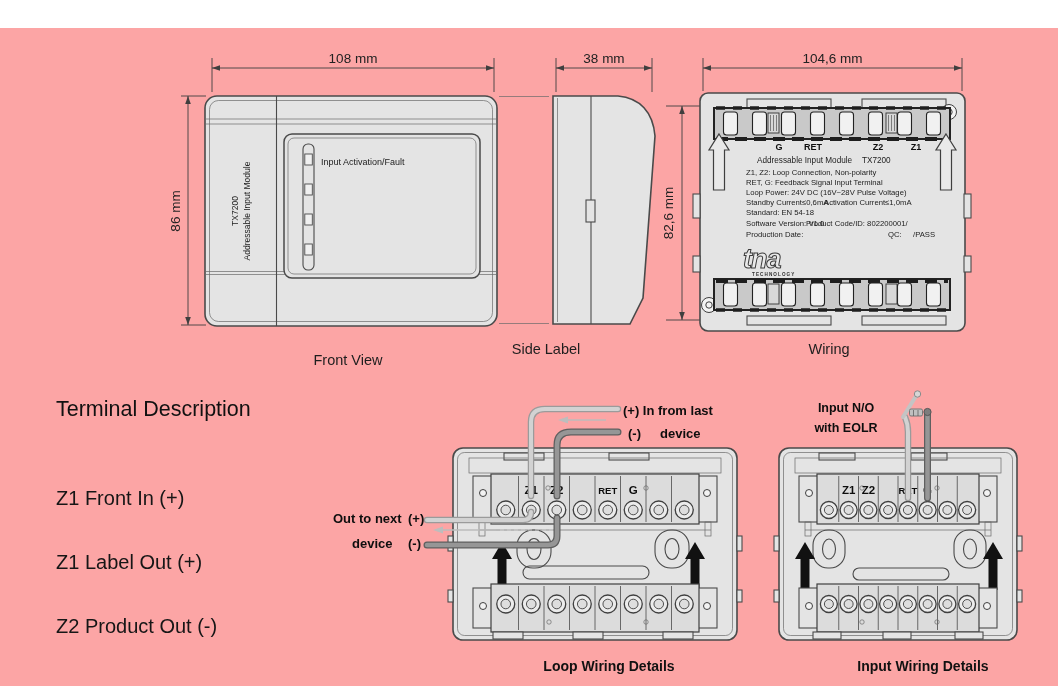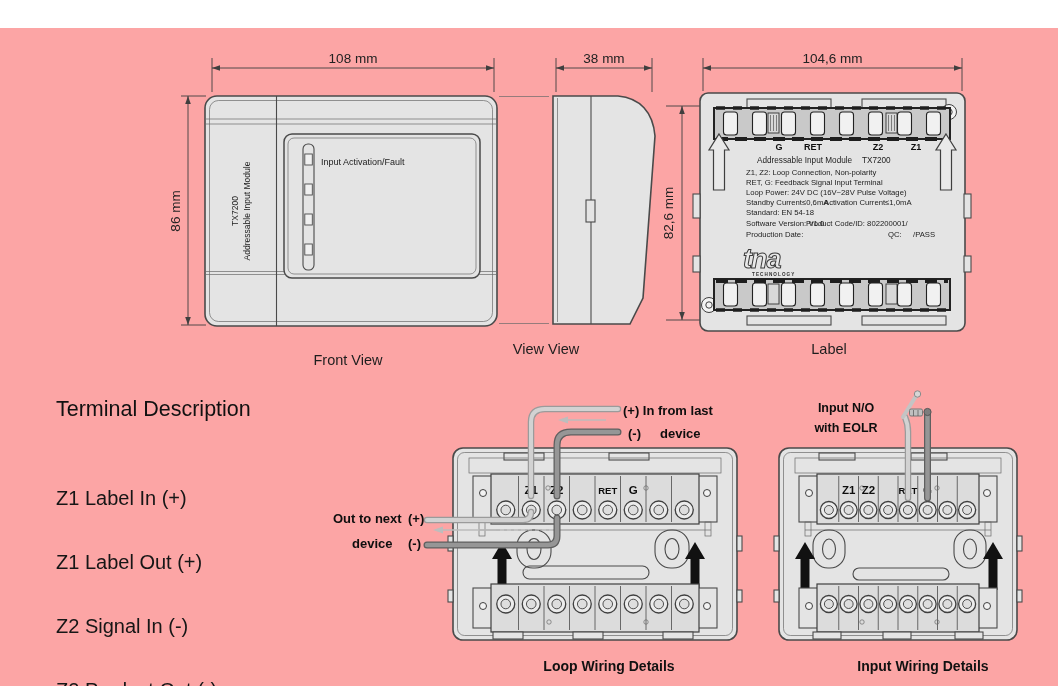--- a/index.html
+++ b/index.html
@@ -213,28 +213,27 @@
         <rect class="slotw" x="897.5" y="255" width="14" height="23" rx="3"></rect>
         <rect class="slotw" x="926.5" y="255" width="14" height="23" rx="3"></rect>
         <rect class="post" x="768" y="256" width="11" height="20"></rect>
         <rect class="post" x="886" y="256" width="11" height="20"></rect>
         <line class="cast1" x1="716" y1="282" x2="948" y2="282"></line>
       </g>
     </g>
   </svg>
 
   <div class="caption" style="left:283px;top:324px;width:130px">Front View</div>
-  <div class="caption" style="left:481px;top:313px;width:130px">View View</div>
-  <div class="caption" style="left:764px;top:313px;width:130px">Label</div>
+  <div class="caption" style="left:481px;top:313px;width:130px">Side Label</div>
+  <div class="caption" style="left:764px;top:313px;width:130px">Wiring</div>
 
   <div class="td-heading" style="left:56px;top:369px">Terminal Description</div>
   <div class="td-lines" style="left:56px;top:417px">
-    <div>Z1 Label In (+)</div>
+    <div>Z1 Front In (+)</div>
     <div>Z1 Label Out (+)</div>
-    <div>Z2 Signal In (-)</div>
     <div>Z2 Product Out (-)</div>
     
     
     
     
     
   </div>
 
   <svg class="abs" style="left:325px;top:358px" width="425" height="285" viewBox="325 358 425 285">
     <defs>

